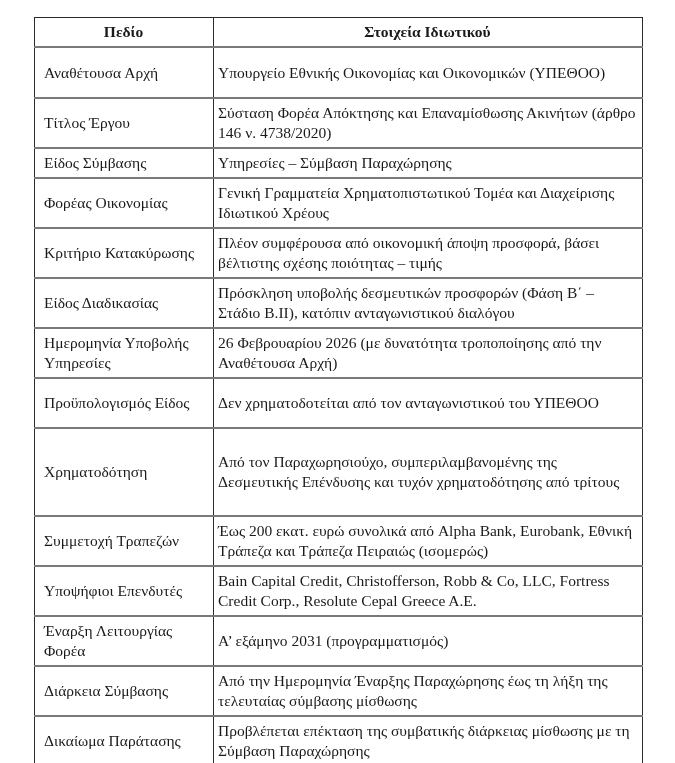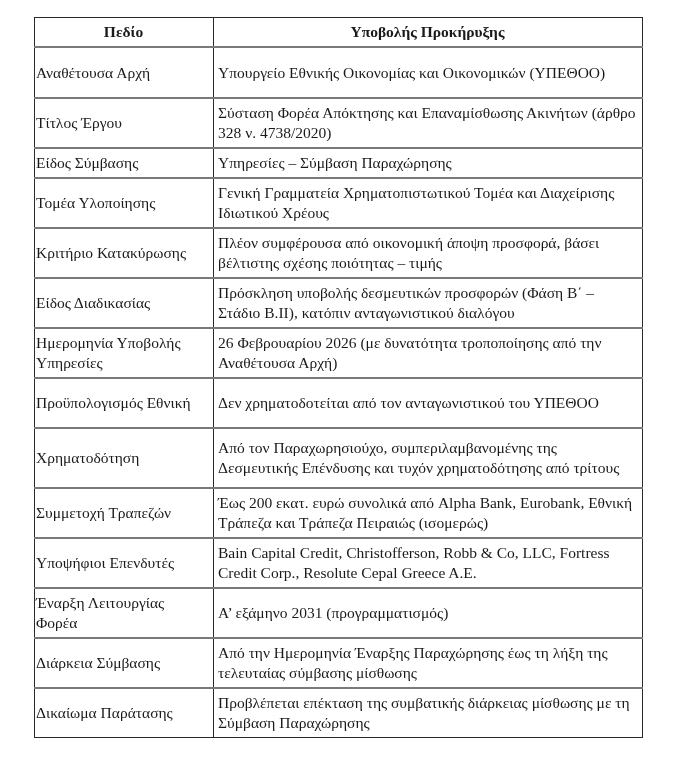--- a/index.html
+++ b/index.html
@@ -12,70 +12,70 @@
   table.tender col.c1 { width: 179px; }
   table.tender col.c2 { width: 429px; }
   table.tender th, table.tender td {
     border: 1px solid #2a2a2a;
     font-size: 15.5px; line-height: 20px;
     padding: 4px 5px 4px 4px;
     vertical-align: middle; text-align: left;
   }
   table.tender tr.row td { border-top: 2px solid #7a7a7a; }
   table.tender th { font-weight: bold; text-align: center; height: 20px; }
-  table.tender td.field { padding-left: 1px; }
+  table.tender td.field { padding-left: 9px; }
 </style>
 </head>
 <body>
 
 <table class="tender">
   <colgroup>
       <col class="c1">
       <col class="c2">
     </colgroup>
   <thead>
     <tr>
       <th>Πεδίο</th>
-      <th>Υποβολής Προκήρυξης</th>
+      <th>Στοιχεία Ιδιωτικού</th>
     </tr>
   </thead>
   <tbody>
     <tr class="row" style="height:51px">
       <td class="field">Αναθέτουσα Αρχή</td>
       <td>Υπουργείο Εθνικής Οικονομίας και Οικονομικών (ΥΠΕΘΟΟ)</td>
     </tr>
     <tr class="row" style="height:48px">
       <td class="field">Τίτλος Έργου</td>
-      <td>Σύσταση Φορέα Απόκτησης και Επαναμίσθωσης Ακινήτων (άρθρο 328 ν. 4738/2020)</td>
+      <td>Σύσταση Φορέα Απόκτησης και Επαναμίσθωσης Ακινήτων (άρθρο 146 ν. 4738/2020)</td>
     </tr>
     <tr class="row" style="height:24px">
       <td class="field">Είδος Σύμβασης</td>
       <td>Υπηρεσίες – Σύμβαση Παραχώρησης</td>
     </tr>
     <tr class="row" style="height:48px">
-      <td class="field">Τομέα Υλοποίησης</td>
+      <td class="field">Φορέας Οικονομίας</td>
       <td>Γενική Γραμματεία Χρηματοπιστωτικού Τομέα και Διαχείρισης Ιδιωτικού Χρέους</td>
     </tr>
     <tr class="row" style="height:50px">
       <td class="field">Κριτήριο Κατακύρωσης</td>
       <td>Πλέον συμφέρουσα από οικονομική άποψη προσφορά, βάσει βέλτιστης σχέσης ποιότητας – τιμής</td>
     </tr>
     <tr class="row" style="height:48px">
       <td class="field">Είδος Διαδικασίας</td>
       <td>Πρόσκληση υποβολής δεσμευτικών προσφορών (Φάση Β΄ – Στάδιο Β.ΙΙ), κατόπιν ανταγωνιστικού διαλόγου</td>
     </tr>
     <tr class="row" style="height:50px">
       <td class="field">Ημερομηνία Υποβολής Υπηρεσίες</td>
       <td>26 Φεβρουαρίου 2026 (με δυνατότητα τροποποίησης από την Αναθέτουσα Αρχή)</td>
     </tr>
     <tr class="row" style="height:50px">
-      <td class="field">Προϋπολογισμός Εθνική</td>
+      <td class="field">Προϋπολογισμός Είδος</td>
       <td>Δεν χρηματοδοτείται από τον ανταγωνιστικού του ΥΠΕΘΟΟ</td>
     </tr>
-    <tr class="row" style="height:60px">
+    <tr class="row" style="height:88px">
       <td class="field">Χρηματοδότηση</td>
       <td>Από τον Παραχωρησιούχο, συμπεριλαμβανομένης της Δεσμευτικής Επένδυσης και τυχόν χρηματοδότησης από τρίτους</td>
     </tr>
     <tr class="row" style="height:50px">
       <td class="field">Συμμετοχή Τραπεζών</td>
       <td>Έως 200 εκατ. ευρώ συνολικά από Alpha Bank, Eurobank, Εθνική Τράπεζα και Τράπεζα Πειραιώς (ισομερώς)</td>
     </tr>
     <tr class="row" style="height:50px">
       <td class="field">Υποψήφιοι Επενδυτές</td>
       <td>Bain Capital Credit, Christofferson, Robb &amp; Co, LLC, Fortress Credit Corp., Resolute Cepal Greece A.E.</td>

